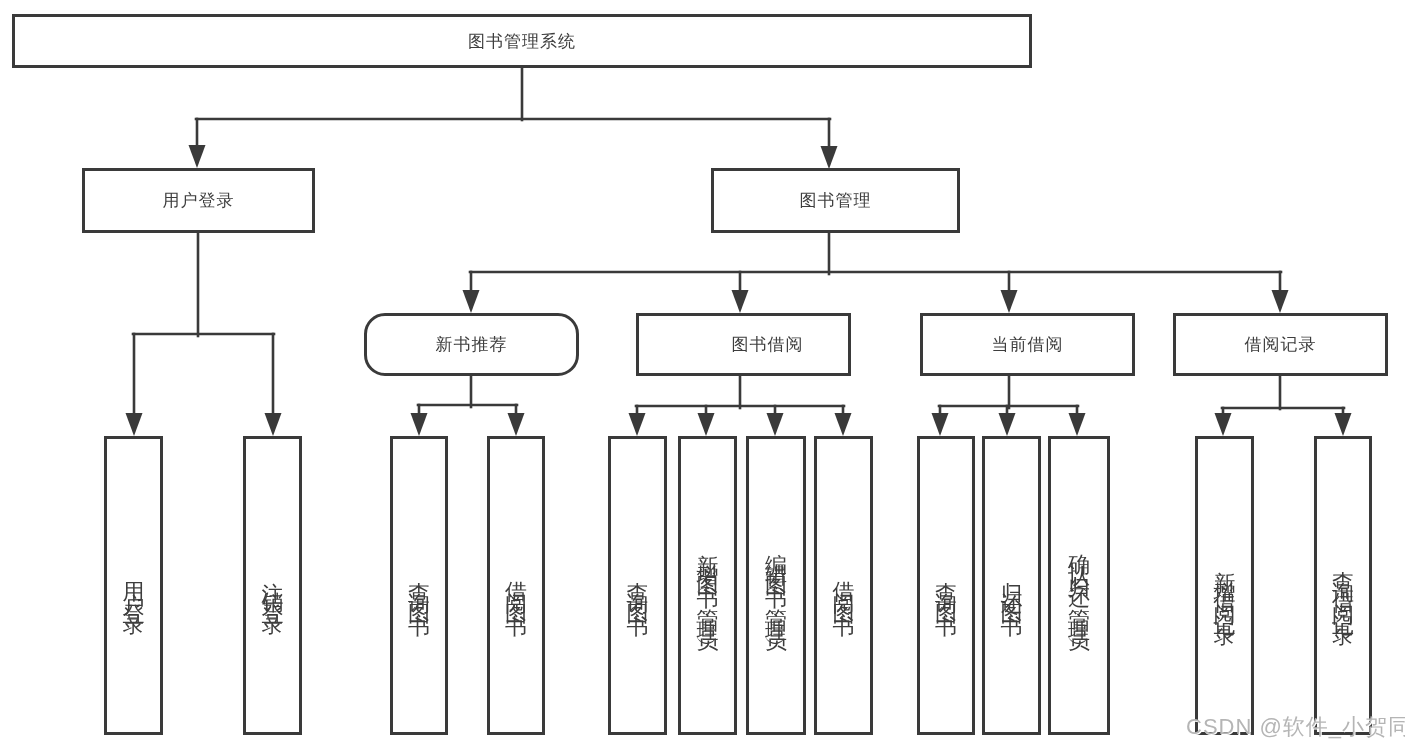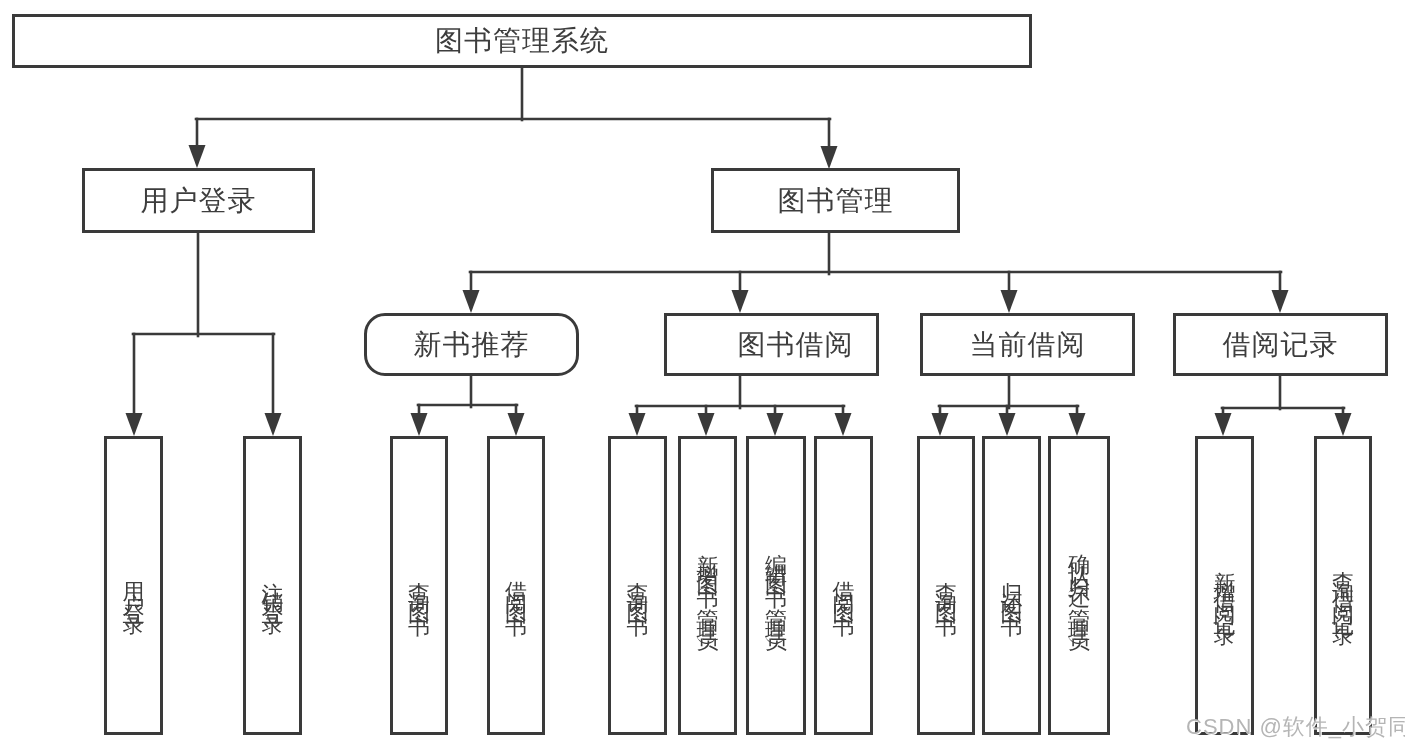--- a/index.html
+++ b/index.html
@@ -9,21 +9,21 @@
     font-family:"Liberation Sans","DejaVu Sans",sans-serif;
     overflow:hidden;
   }
   svg.connectors { position:absolute; left:0; top:0; width:1405px; height:747px; }
   .box {
     position:absolute; box-sizing:border-box;
     background:#ffffff; border:3px solid var(--line,#3a3a3a);
     display:flex; align-items:center; justify-content:center;
     color:var(--text,#3d3d3d);
   }
-  .h-label { font-size:28px; letter-spacing:1px; white-space:nowrap; }
+  .h-label { font-size:17px; letter-spacing:1px; white-space:nowrap; }
   .root  { left:12px;  top:14px;  width:1020px; height:54px; }
   .lvl2  { top:168px; height:65px; }
   .lvl3  { top:313px; height:63px; width:215px; }
   .leaf  { top:436px; height:299px; }
   .vtext {
     writing-mode:vertical-rl; text-orientation:mixed;
     font-size:22px; letter-spacing:11px; line-height:1; white-space:nowrap;
   }
   .watermark {
     position:absolute; left:1186px; top:712px;
@@ -110,21 +110,21 @@
   <div class="box lvl2" style="left:82px; width:233px;">
     <span class="h-label">用户登录</span>
   </div>
   <div class="box lvl2" style="left:711px; width:249px;">
     <span class="h-label">图书管理</span>
   </div>
 
   <div class="box lvl3" style="left:364px;border-radius:21px;">
     <span class="h-label">新书推荐</span>
   </div>
-  <div class="box lvl3" style="left:664px;padding-left:48px;">
+  <div class="box lvl3" style="left:636px;padding-left:48px;">
     <span class="h-label">图书借阅</span>
   </div>
   <div class="box lvl3" style="left:902px;margin-left:18px;">
     <span class="h-label">当前借阅</span>
   </div>
   <div class="box lvl3" style="left:1173px;">
     <span class="h-label">借阅记录</span>
   </div>
 
   <div class="box leaf" style="left:104px; width:59px;">

